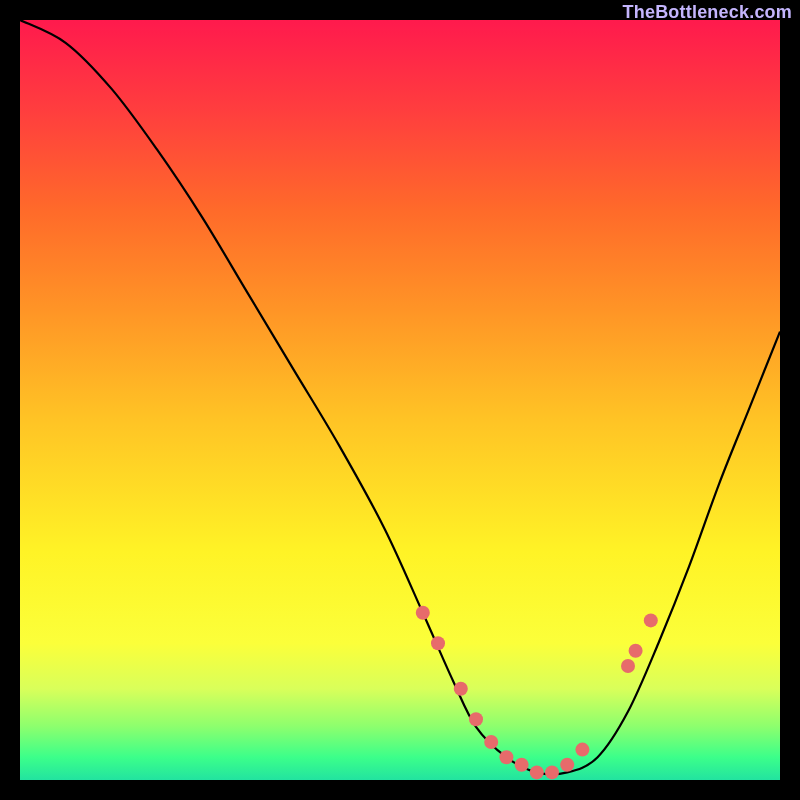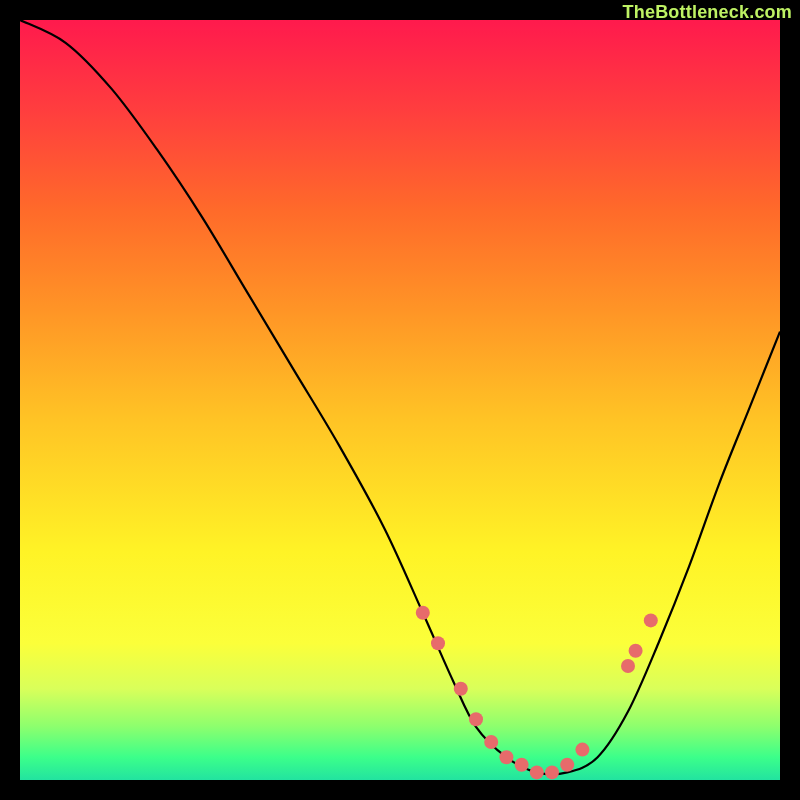--- a/index.html
+++ b/index.html
@@ -45,21 +45,21 @@
     width: 760px;
     height: 760px;
   }
   .watermark {
     position: absolute;
     top: 2px;
     right: 8px;
     font-family: Arial, Helvetica, sans-serif;
     font-size: 18px;
     font-weight: bold;
-    color: #bef264;
+    color: #c4b5fd;
     letter-spacing: 0.2px;
   }
 </style>
 </head>
 <body>
 
 <div class="frame">
   <div class="plot"></div>
 
   <svg class="curve" viewBox="0 0 760 760" preserveAspectRatio="none">

